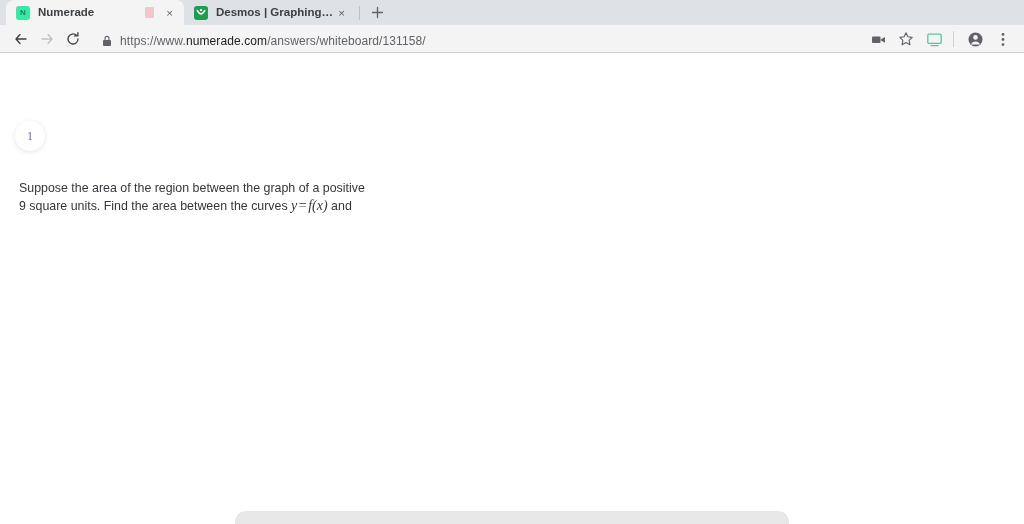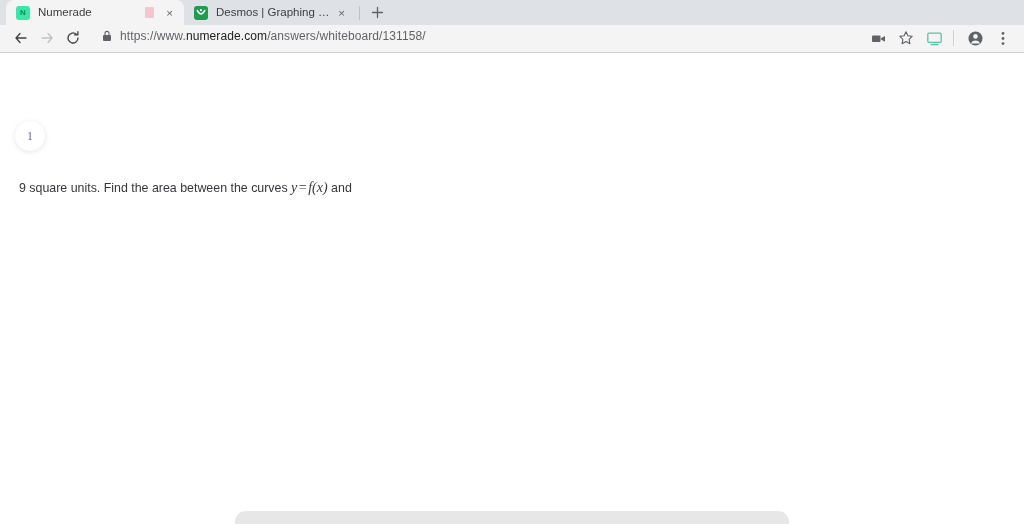--- a/index.html
+++ b/index.html
@@ -74,20 +74,21 @@
     background: #1f9c4d;
   }
 
   .tab-title {
     flex: 1 1 auto;
     white-space: nowrap;
     overflow: hidden;
     text-overflow: ellipsis;
     line-height: 1;
     padding-top: 1px;
+    font-weight: bold;
   }
 
   .tab-audio-indicator {
     width: 9px;
     height: 11px;
     background: #f2c6ca;
     border-radius: 1px;
     margin-right: 8px;
     flex: 0 0 9px;
   }
@@ -120,21 +121,21 @@
     color: #5f6368;
     align-self: center;
     margin-left: 2px;
   }
 
   
   .nav-bar {
     height: 28px;
     background: #f4f4f5;
     display: flex;
-    align-items: flex-start;
+    align-items: flex-end;
     padding: 0 8px;
     border-bottom: 1px solid #cdd1d6;
   }
 
   .nav-btn {
     width: 26px;
     height: 26px;
     display: flex;
     align-items: center;
     justify-content: center;
@@ -381,20 +382,23 @@
     </div>
   </div>
 </div>
 
 <div class="page">
 
   <div class="page-number-badge">1</div>
 
   <div class="question-block">
     <div class="ln">
+      <span>Suppose the area of the region between the graph of a positive</span>
+    </div>
+    <div class="ln">
       <span>9 square units. Find the area between the curves</span>
       <span class="mathi">y</span><span class="mathop">=</span><span class="mathi">f(x)</span>
       <span>and</span>
     </div>
   </div>
 
   <div class="draw-toolbar">
 
     <div class="tool">
       

